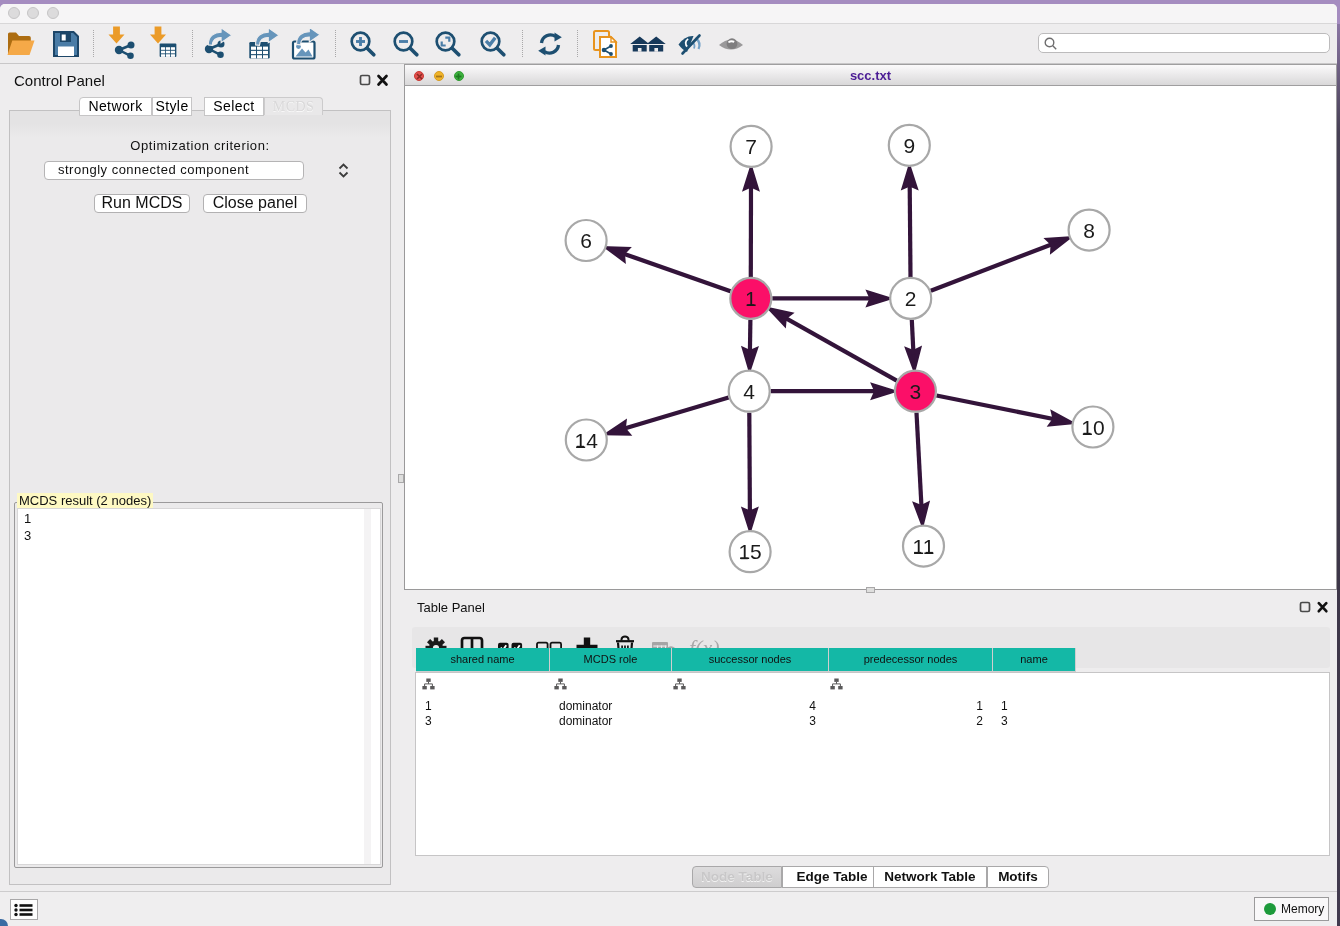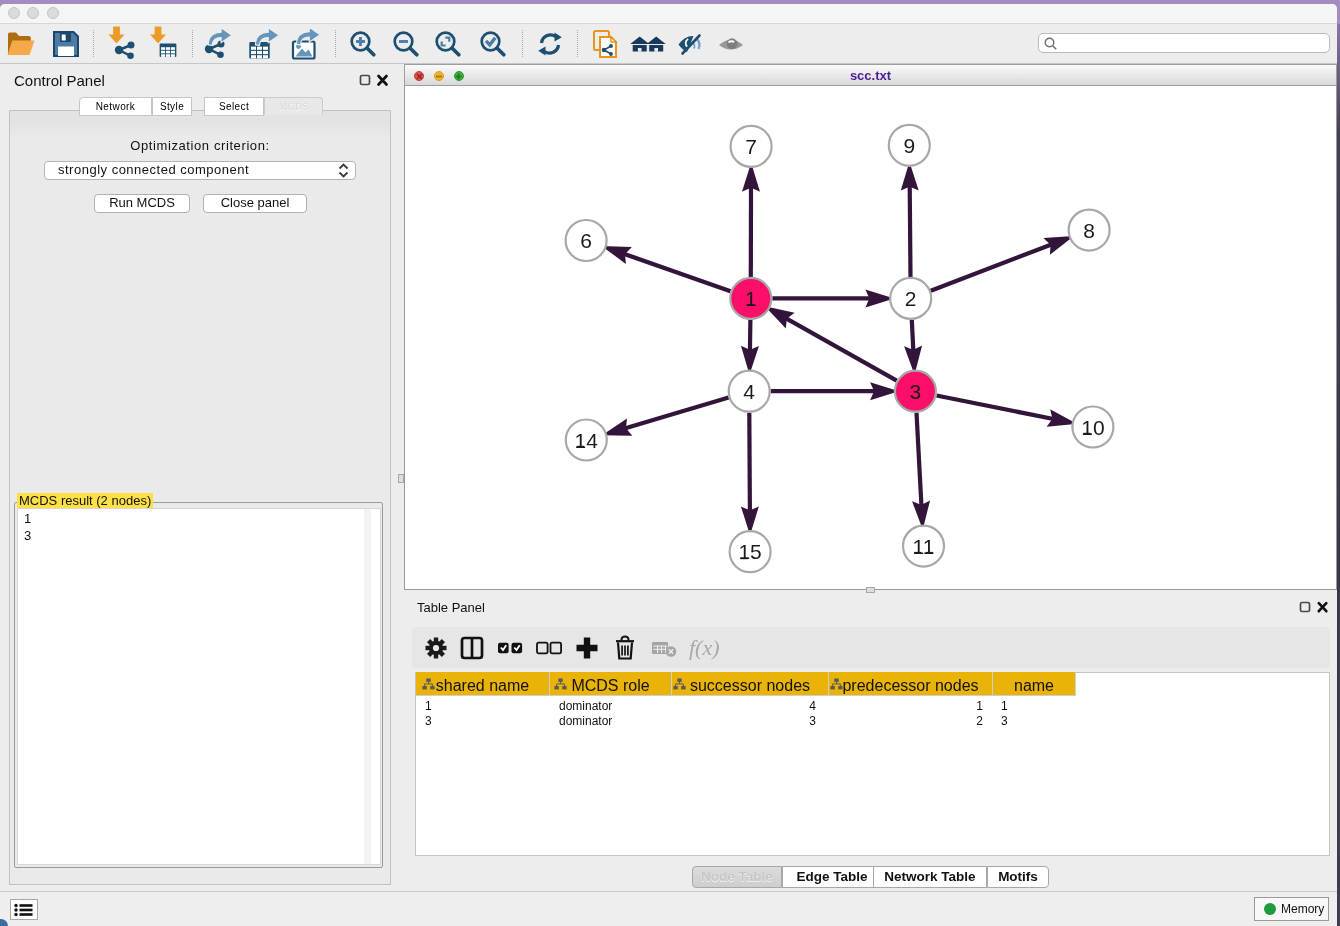--- a/index.html
+++ b/index.html
@@ -7,38 +7,38 @@
 #redge { position:absolute; left:1337px; top:24px; width:3px; height:902px; background:linear-gradient(#8a76a3,#474055 12%,#3d3648 60%,#423a4e); }
 #titlebar { position:absolute; left:0; top:4px; width:1337px; height:20px; background:#f6f5f6; border-bottom:1px solid #d8d7d8; border-radius:5px 5px 0 0; }
 .tl { position:absolute; top:2.5px; width:12px; height:12px; border-radius:50%; background:#dcdbdc; border:1px solid #c6c5c6; }
 #title { position:absolute; top:3px; width:100%; text-align:center; font-size:13px; letter-spacing:0.7px; color:#a9a8a9; }
 #toolbar { position:absolute; left:0; top:24px; width:1337px; height:40px; background:#eeedee; border-bottom:1px solid #c8c7c8; }
 .sep { position:absolute; top:30px; height:27px; width:0; border-left:1px dotted #a9a8a9; }
 #search { position:absolute; left:1038px; top:33px; width:292px; height:20px; background:#fff; border:1px solid #bcbbbc; border-radius:5px; }
 
 #cp-title { position:absolute; left:14px; top:72px; font-size:15px; color:#111; }
 #cp-body { position:absolute; left:9px; top:110px; width:382px; height:775px; background:linear-gradient(180deg,#e4e3e4 0px,#e4e3e4 12px,#ebeaeb 26px); border:1px solid #c2c1c2; }
-.tab { position:absolute; top:97px; height:19px; background:#fff; border:1px solid #c6c5c6; font-size:10px; letter-spacing:0.4px; color:#000; text-align:center; line-height:17px; }
+.tab { position:absolute; top:97px; height:19px; background:#fff; border:1px solid #c6c5c6; font-size:14px; letter-spacing:0.4px; color:#000; text-align:center; line-height:17px; }
 #tab-mcds { background:#e9e8e9; color:#d9d8d9; text-shadow:0 1px 0 #fafafa; border-color:#cccbcc; border-bottom:none; border-radius:0 4px 0 0; height:18px;font-family:Liberation Serif, serif; }
 #opt-label { position:absolute; left:0; top:138px; width:400px; text-align:center; font-size:13px; letter-spacing:0.6px; color:#111; }
-#dd { position:absolute; left:44px; top:161px; width:312px; height:19px; background:#fff; border:1px solid #b5b4b5; border-radius:4px; font-size:13px; letter-spacing:0.5px; color:#111; line-height:16px; padding-left:13px; }
-.btn { position:absolute; top:194px; height:19px; background:#fff; border:1px solid #b2b1b2; border-radius:4px; font-size:13px; color:#111; text-align:center; line-height:16px; }
+#dd { position:absolute; left:44px; top:161px; width:260px; height:19px; background:#fff; border:1px solid #b5b4b5; border-radius:4px; font-size:13px; letter-spacing:0.5px; color:#111; line-height:16px; padding-left:13px; }
+.btn { position:absolute; top:194px; height:19px; background:#fff; border:1px solid #b2b1b2; border-radius:4px; font-size:16px; color:#111; text-align:center; line-height:16px; }
 #mcds-box { position:absolute; left:14px; top:502px; width:369px; height:366px; border:1px solid #9b9a9b; border-radius:2px; }
-#mcds-leg { position:absolute; left:17px; top:493px; background:#fde047; font-size:13px; color:#111; padding:0 2px; }
+#mcds-leg { position:absolute; left:17px; top:493px; background:#fef9c3; font-size:13px; color:#111; padding:0 2px; }
 #mcds-ta { position:absolute; left:17px; top:508px; width:364px; height:357px; background:#fff; border:1px solid #d8d7d8; font-size:13px; color:#111; line-height:17px; padding:1px 0 0 6px; }
 #mcds-sb { position:absolute; left:364px; top:509px; width:7px; height:355px; background:#f4f3f4; }
 
 #scc { position:absolute; left:404px; top:64px; width:933px; height:526px; background:#fff; border:1px solid #9a999a; }
 #scc-tb { position:absolute; left:404px; top:64px; width:933px; height:22px; background:linear-gradient(#fbfafb,#d9d8d9); border:1px solid #9f9e9f; }
 #scc-title { position:absolute; top:68px; left:404px; width:933px; text-align:center; font-size:13px; font-weight:bold; color:#4c1d95; }
 .mtl { position:absolute; top:71px; width:10px; height:10px; border-radius:50%; }
 
 #tp-title { position:absolute; left:417px; top:600px; font-size:13px; color:#111; }
 #tp-table { position:absolute; left:415px; top:672px; width:915px; height:184px; background:#fff; border:1px solid #c6c5c6; }
-.th { position:absolute; top:672px; height:24px; background:#eab308; border-right:1px solid #cfcecf; border-bottom:1px solid #cfcecf; font-size:16px; color:#111; }
+.th { position:absolute; top:648px; height:24px; background:#14b8a6; border-right:1px solid #cfcecf; border-bottom:1px solid #cfcecf; font-size:11px; color:#111; }
 .th span { position:absolute; top:5px; left:0; width:100%; text-align:center; }
 .td { position:absolute; font-size:12px; color:#111; }
 .btab { position:absolute; top:866px; height:22px; background:#fff; border:1px solid #a9a8a9; font-size:13.5px; font-weight:bold; color:#111; text-align:center; line-height:20px; }
 
 #status { position:absolute; left:0; top:891px; width:1337px; height:35px; background:#efeeef; border-top:1px solid #cdcccd; }
 #sbtn { position:absolute; left:10px; top:899px; width:28px; height:21px; background:#fdfdfd; border:1px solid #a9a8a9; }
 #mem { position:absolute; left:1254px; top:897px; width:75px; height:24px; background:#f9f8f9; border:1px solid #9b9a9b; font-size:12px; color:#111; line-height:22px; }
 .ph { position:absolute; background:#dededd; border:1px solid #a9a8a9; }
 </style></head>
 <body>

